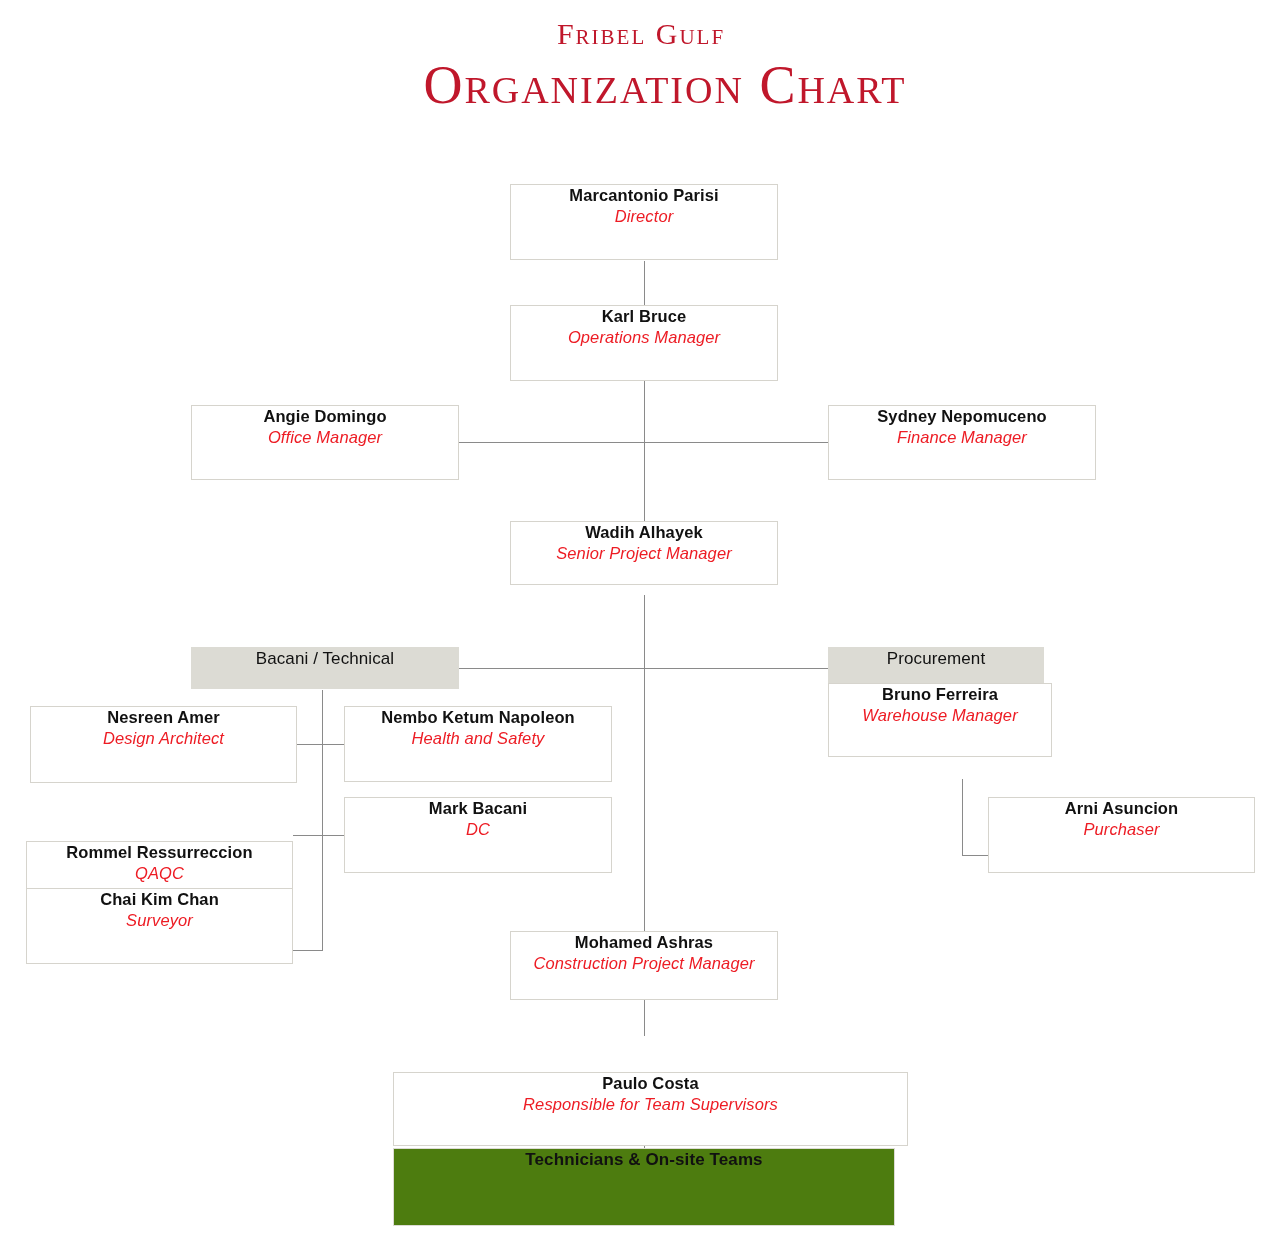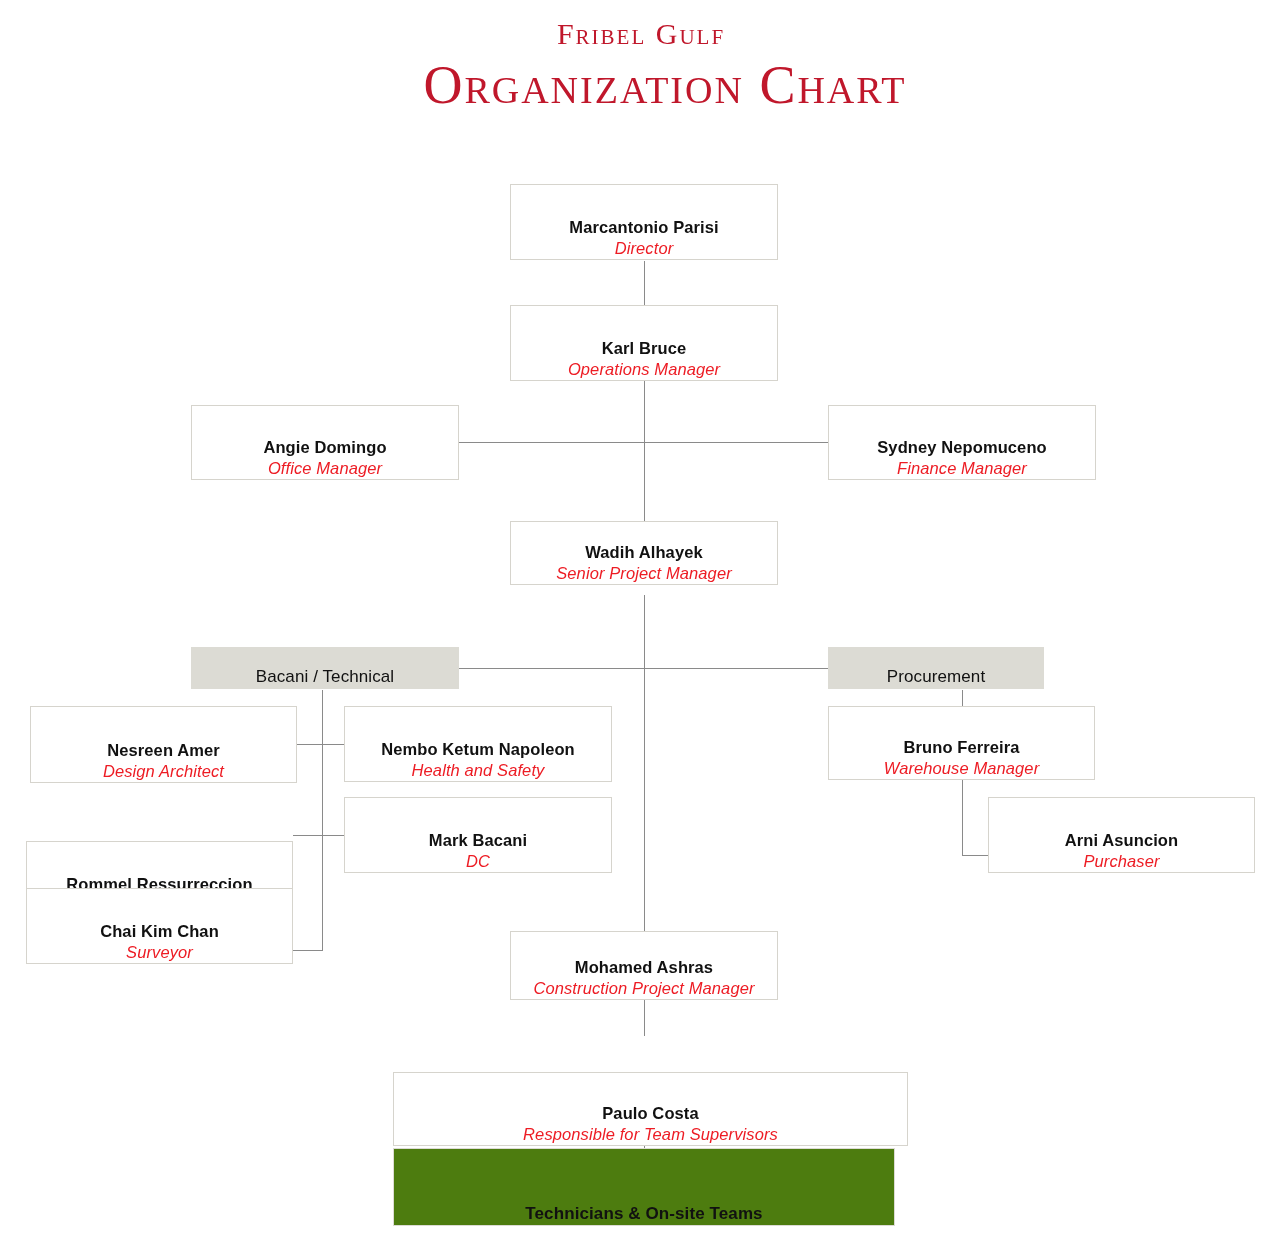--- a/index.html
+++ b/index.html
@@ -52,21 +52,21 @@
 
   
   .node {
     position: absolute;
     box-sizing: border-box;
     border: 1px solid #d6d4cd;
     background: #ffffff;
     display: flex;
     flex-direction: column;
     align-items: center;
-    justify-content: flex-end;
+    justify-content: flex-start;
     text-align: center;
     z-index: 3;
   }
   .node .nm {
     font-size: 16.5px;
     font-weight: bold;
     color: #111111;
     line-height: 1.28;
     letter-spacing: 0.1px;
   }
@@ -193,21 +193,21 @@
   <div class="node" style="left:344px; top:797px; width:268px; height:76px;">
     <span class="nm">Mark Bacani</span>
     <span class="rl">DC</span>
   </div>
 
   <div class="node" style="left:26px; top:888px; width:267px; height:76px;">
     <span class="nm">Chai Kim Chan</span>
     <span class="rl">Surveyor</span>
   </div>
 
-  <div class="node" style="left:828px; top:706px; width:267px; height:74px;">
+  <div class="node" style="left:828px; top:683px; width:224px; height:74px;">
     <span class="nm">Bruno Ferreira</span>
     <span class="rl">Warehouse Manager</span>
   </div>
 
   <div class="node" style="left:988px; top:797px; width:267px; height:76px;">
     <span class="nm">Arni Asuncion</span>
     <span class="rl">Purchaser</span>
   </div>
 
   <div class="node" style="left:510px; top:931px; width:268px; height:69px;">

